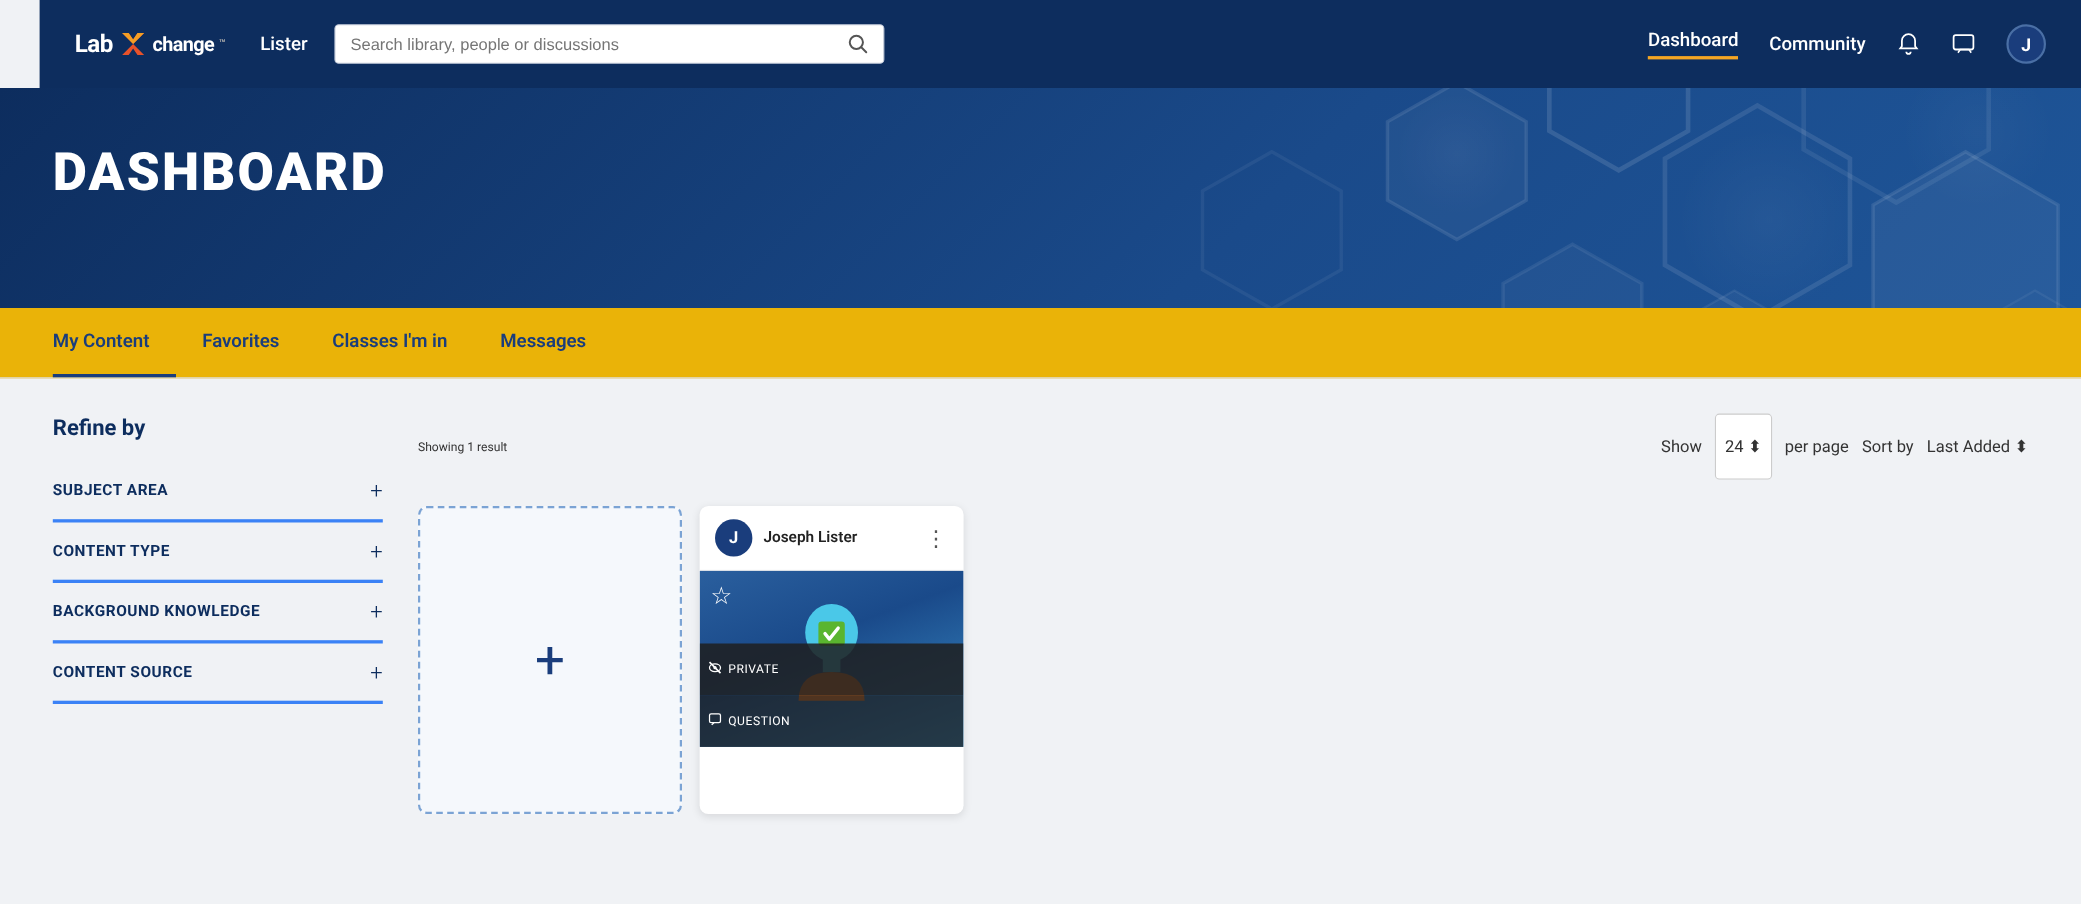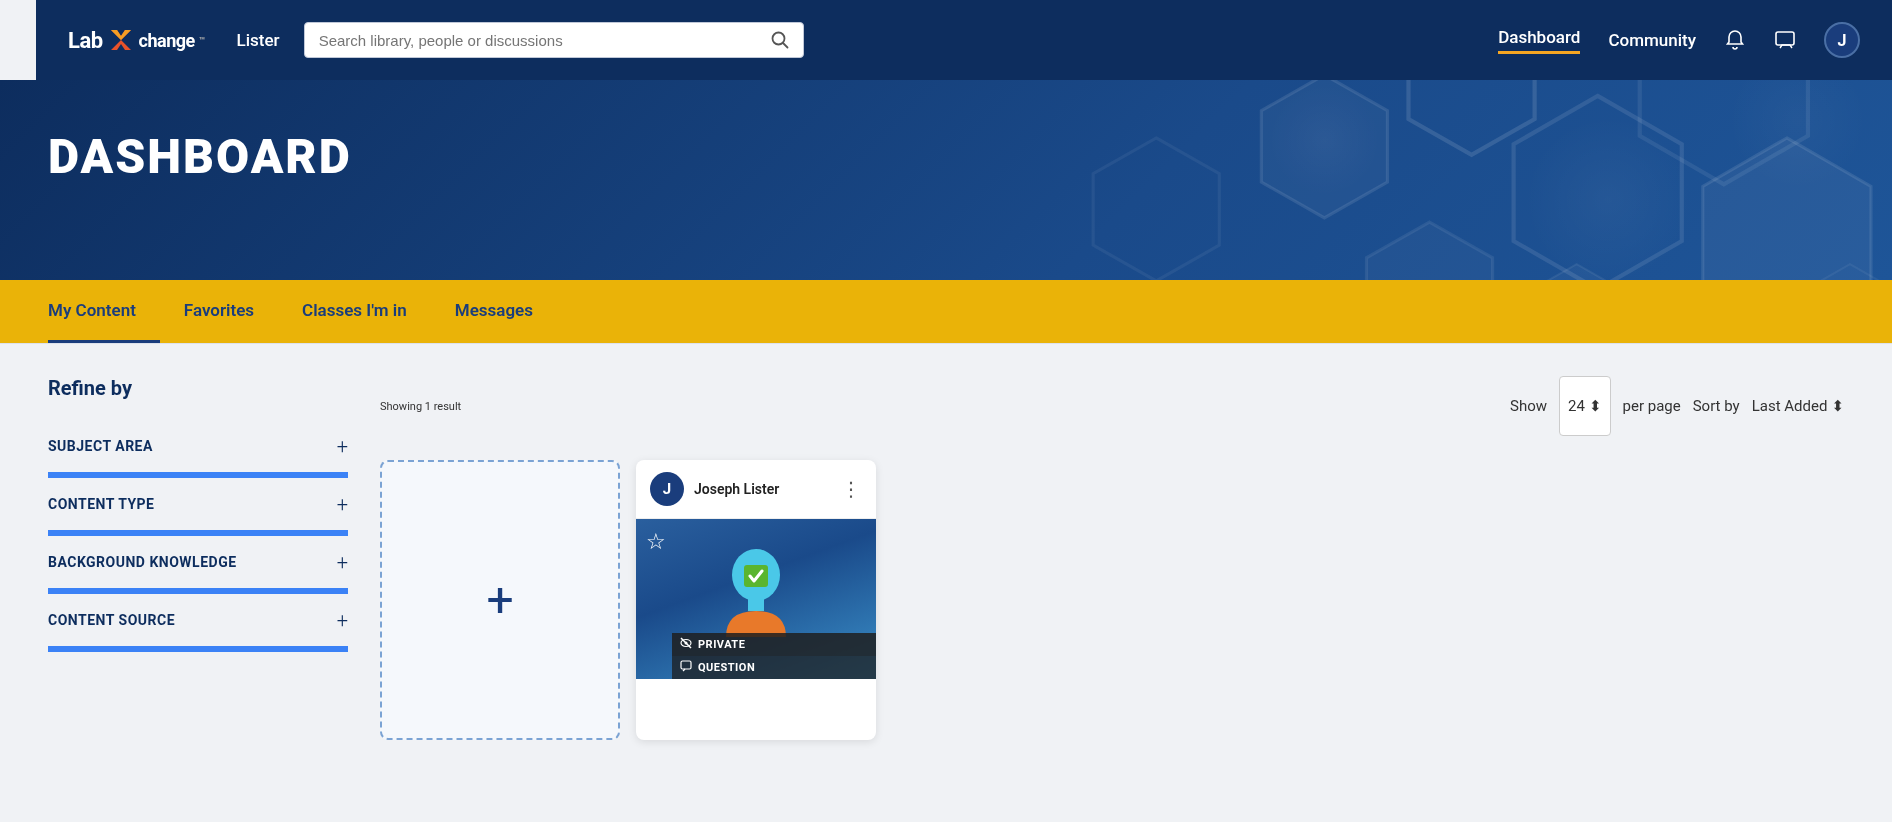--- a/index.html
+++ b/index.html
@@ -176,21 +176,21 @@
       font-size: 20px;
       font-weight: 700;
       color: #0d2d5e;
       margin-bottom: 20px;
     }
     .filter-item {
       display: flex;
       align-items: center;
       justify-content: space-between;
       padding: 16px 0;
-      border-bottom: 6px solid #3b82f6;
+      border-bottom: 3px solid #3b82f6;
       cursor: pointer;
     }
     .filter-label {
       font-size: 14px;
       font-weight: 700;
       color: #0d2d5e;
       letter-spacing: 0.5px;
       text-transform: uppercase;
     }
     .filter-plus {
@@ -342,25 +342,24 @@
       left: 0;
       right: 0;
       display: flex;
       flex-direction: column;
       gap: 0;
     }
     .badge {
       display: flex;
       align-items: center;
       gap: 6px;
-      padding: 4px 8px;
+      padding: 16px 8px;
       font-size: 11px;
-      font-weight: 700;
+      font-weight: 400;
       letter-spacing: 0.5px;
-      margin-left: 36px;
     }
     .badge-private {
       background: rgba(30, 30, 30, 0.85);
       color: white;
     }
     .badge-question {
       background: rgba(30, 30, 30, 0.75);
       color: white;
     }
     .badge-icon {

